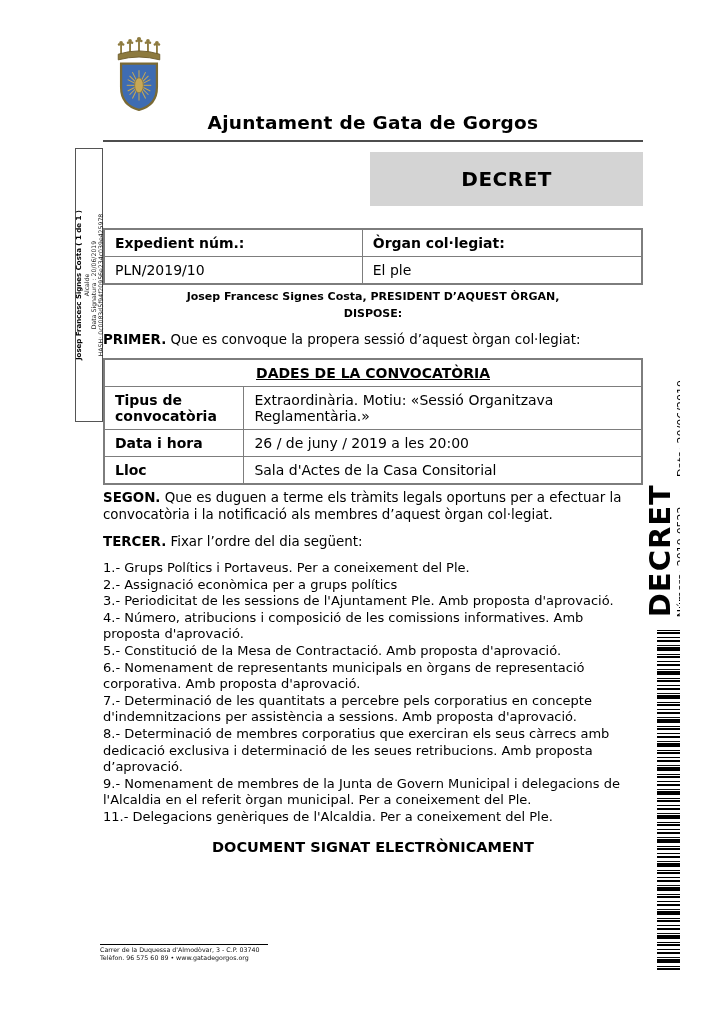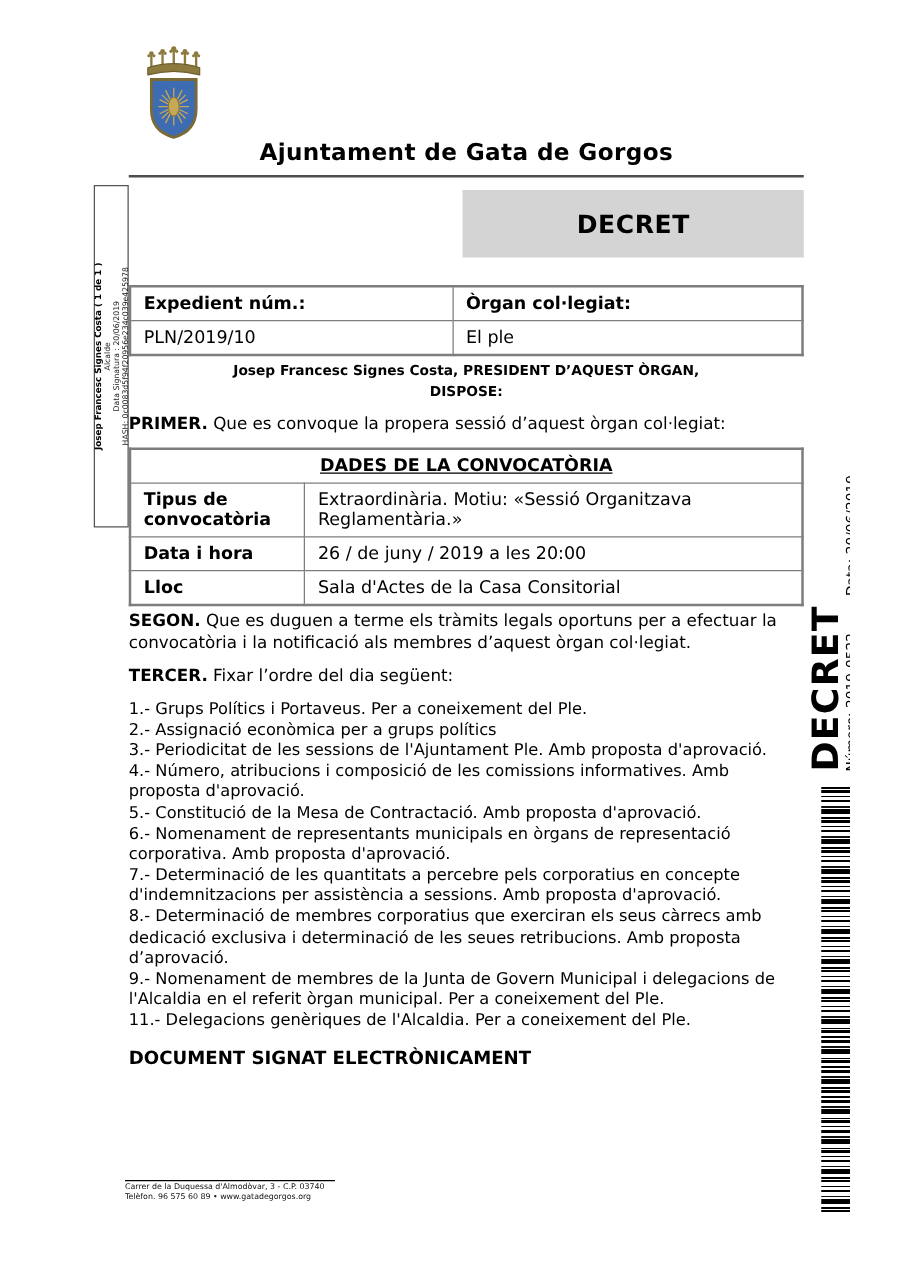--- a/index.html
+++ b/index.html
@@ -29,21 +29,21 @@
   .t1 th,.t1 td,.t2 th,.t2 td{border:1px solid #7d7d7d;font-size:14px;padding:5px 10px;text-align:left;vertical-align:top;}
   .t1 th{font-weight:bold;}
   .t1 col.c1{width:48%;}
   .t2 .ttl{text-align:center;font-weight:bold;padding:5px 4px;text-decoration:underline;}
   .t2 .lbl{font-weight:bold;width:26%;}
   .president{font-size:11px;font-weight:bold;text-align:center;margin:4px 0 9px;line-height:16.5px;}
   .para{font-size:13.4px;line-height:17px;margin:0 0 10px;}
   .para b{font-weight:bold;}
   .t2{margin-bottom:4px;}
   .list p{font-size:13px;line-height:16.6px;margin:0;}
-  .signed{font-size:14.5px;font-weight:bold;text-align:left;margin:13px 0 0;}
+  .signed{font-size:14.5px;font-weight:bold;text-align:center;margin:13px 0 0;}
 
   
   .footer{position:absolute;left:100px;top:944px;width:168px;border-top:1px solid #000;padding-top:1px;}
   .footer div{font-size:6.3px;line-height:7.5px;color:#111;white-space:nowrap;}
 
   
   .right-strip{position:absolute;left:645px;top:380px;width:55px;height:590px;}
   .rot-r{position:absolute;left:0;top:0;width:590px;height:55px;
          transform-origin:0 0;transform:rotate(-90deg) translateX(-590px);
          display:flex;align-items:flex-start;}

